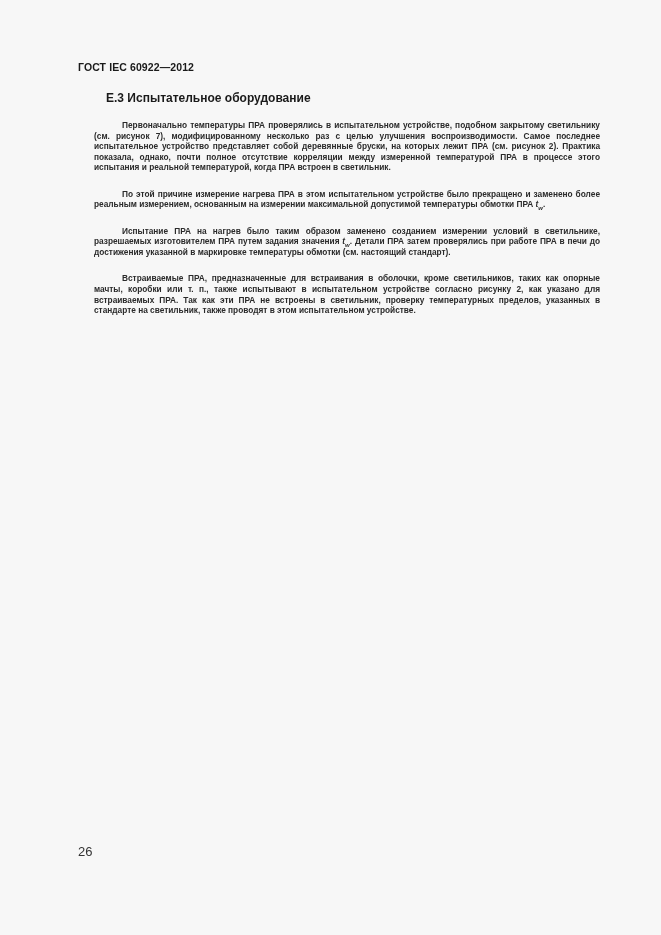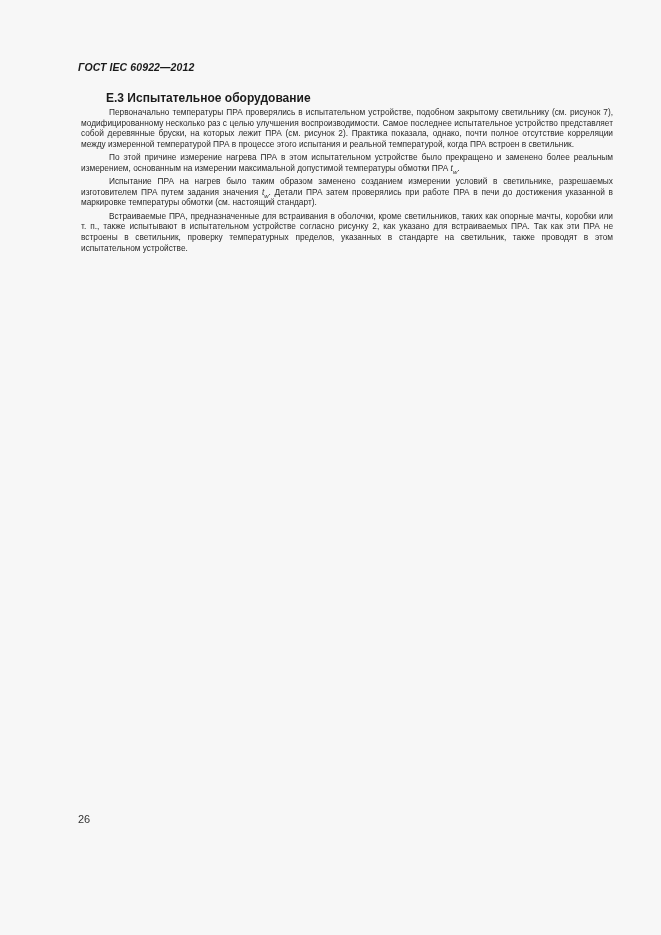--- a/index.html
+++ b/index.html
@@ -3,37 +3,37 @@
 <meta charset="utf-8">
 <style>
   html, body { margin: 0; padding: 0; }
   body {
     width: 661px; height: 935px; background: #f7f7f7;
     font-family: "Liberation Sans", sans-serif; color: #222;
     position: relative; overflow: hidden;
   }
   .header {
     position: absolute; left: 78px; top: 61px;
-    font-size: 10.5px; font-weight: bold; color: #1a1a1a; letter-spacing: 0.1px; font-style: italic;
+    font-size: 10.5px; font-weight: bold; color: #1a1a1a; letter-spacing: 0.1px;
   }
   .section-title {
     position: absolute; left: 106px; top: 91px;
     font-size: 12px; font-weight: bold; color: #1a1a1a;
   }
   .body-text {
     position: absolute; left: 78px; top: 104px; width: 538px;
     font-size: 8.3px; line-height: 10.55px; color: #2a2a2a;
     text-align: justify;
   }
-  .body-text p { margin: 3px; text-indent: 28px; }
+  .body-text p { margin: 16px; text-indent: 28px; font-weight: bold; }
   .body-text p .tw { font-style: italic; }
   .body-text p sub { font-size: 6px; line-height: 0; }
   .page-number {
-    position: absolute; left: 78px; top: 813px;
-    font-size: 11px; color: #333;
+    position: absolute; left: 78px; top: 844px;
+    font-size: 13px; color: #333;
   }
 </style>
 </head>
 <body>
 
 <div>
   <div class="header">ГОСТ IEC 60922—2012</div>
 
   <div class="section-title">Е.3 Испытательное оборудование</div>
 

